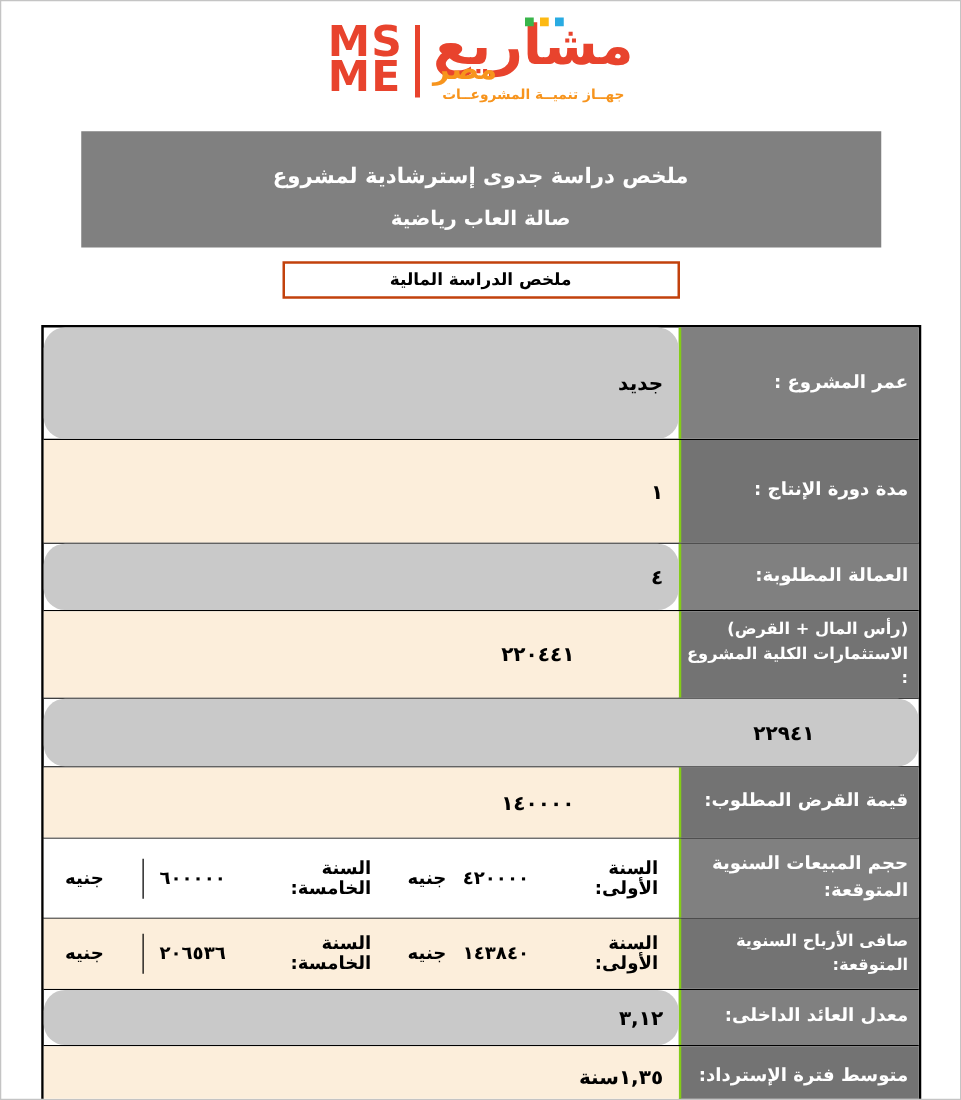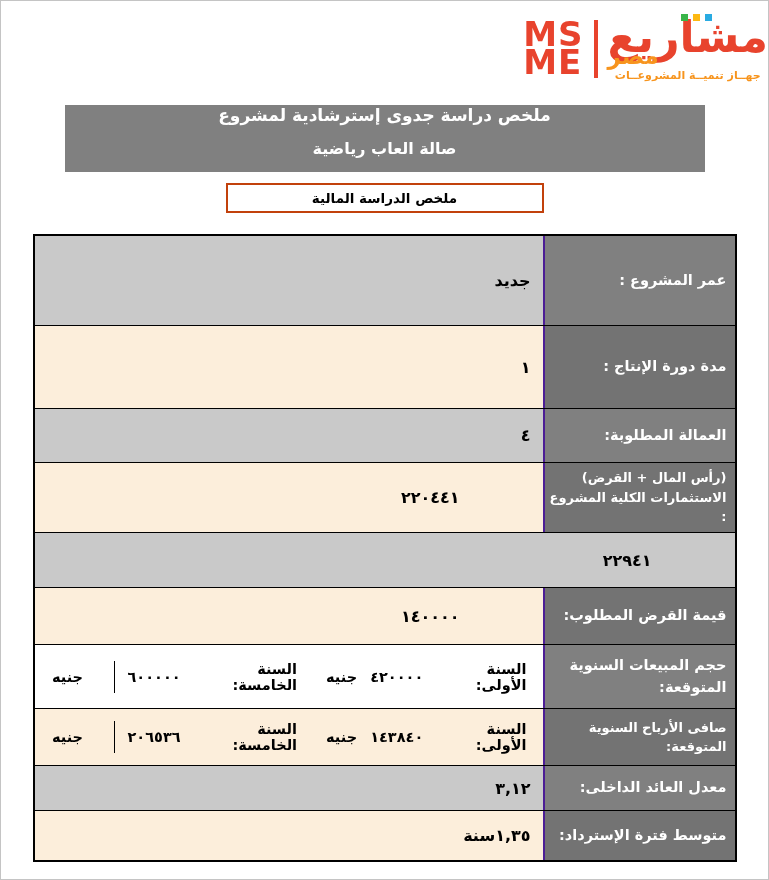--- a/index.html
+++ b/index.html
@@ -3,64 +3,64 @@
 <meta charset="utf-8">
 <style>
   * { box-sizing: border-box; }
   body { margin:0; background:#ffffff; font-family:"DejaVu Sans", sans-serif; }
   .page {
     width:769px; height:880px; margin:0 auto; background:#ffffff;
     border:1px solid #c4c4c4; overflow:hidden;
   }
 
   
-  .logo-wrap { display:flex; padding-top:6px; height:90px; }
+  .logo-wrap { display:flex; justify-content:center; padding-top:6px; height:90px; }
   .logo { display:flex; align-items:center; gap:10px; direction:ltr; }
   .logo-latin { display:flex; flex-direction:column; line-height:0.82; font-weight:bold;
     font-size:34px; color:#e8432d; letter-spacing:1px; font-family:"DejaVu Sans", sans-serif; }
   .logo-bar { width:4px; height:58px; background:#e8432d; }
   .logo-arabic { display:flex; flex-direction:column; align-items:center; direction:rtl; position:relative; }
   .brand-main { font-size:44px; font-weight:bold; color:#e8432d; line-height:0.95; }
   .brand-sub { color:#f7941d; font-weight:bold; font-size:23px; align-self:flex-end; margin-top:-12px; line-height:1; }
   .tagline { color:#f7941d; font-size:11px; font-weight:bold; margin-top:1px; letter-spacing:1px; }
   .brand-dots { position:absolute; top:-2px; right:56px; display:flex; gap:5px; }
   .dot { width:7px; height:7px; display:inline-block; }
   .dot-blue { background:#29abe2; }
   .dot-yellow { background:#fdb913; }
   .dot-green { background:#39b54a; }
 
   
   .title-box {
     width:640px; margin:14px auto 0; background:#808080; color:#ffffff;
-    text-align:center; padding:0 0 14px;
+    text-align:center; padding:26px 0 14px;
   }
   .title-line1 { font-size:17px; font-weight:bold; }
   .title-line2 { font-size:16px; font-weight:bold; margin-top:14px; }
   .sub-box {
     width:318px; margin:11px auto 0; border:2px solid #c2410c; background:#ffffff;
     text-align:center; padding:5px 0; font-size:13.5px; font-weight:bold; color:#000;
   }
 
   
   .ftable { width:704px; margin:21px auto 0; border:2px solid #000; direction:rtl; }
   .t-row { display:flex; direction:rtl; }
   .t-row + .t-row { border-top:1px solid #000; }
   .t-label {
     flex:0 0 192px; width:192px; color:#ffffff; font-weight:bold; font-size:14.5px;
     display:flex; flex-direction:column; justify-content:center; 
-    padding:4px 8px 4px 4px; border-left:2px solid #4c1d95; line-height:1.5;
+    padding:4px 8px 4px 4px; border-left:2px solid #84cc16; line-height:1.5;
   }
   .t-label.small { font-size:13px; }
   .lbl-gray { background:#808080; }
   .lbl-orange { background:#737373; }
   .t-val {
     flex:1; display:flex; align-items:center; direction:rtl;
     font-weight:bold; font-size:16px; color:#000;
   }
-  .val-gray { background:#c9c9c9; }
+  .val-gray { background:#c9c9c9;border-radius:17px; }
   .val-cream { background:#fceedb; }
   .val-white { background:#ffffff; }
   .val-near { padding-right:12px; }
   .val-mid  { padding-right:83px; }
 
   .h1 { min-height:89px; } .h2 { min-height:83px; } .h3 { min-height:54px; }
   .h4 { min-height:70px; } .h5 { min-height:55px; } .h6 { min-height:57px; }
   .h7 { min-height:64px; } .h8 { min-height:57px; } .h9 { min-height:45px; }
   .h10 { min-height:50px; }
 

